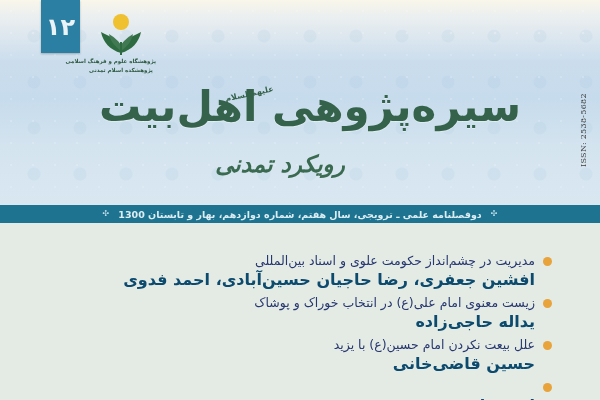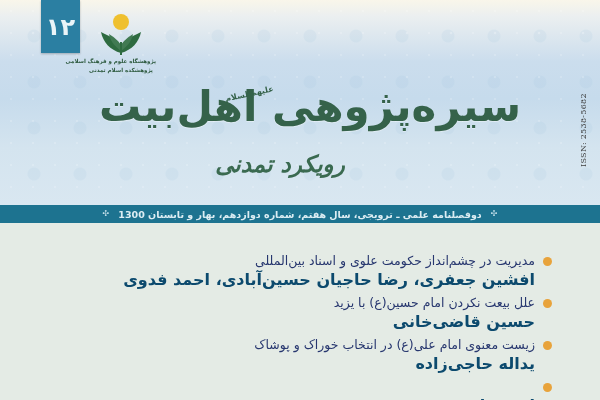--- a/index.html
+++ b/index.html
@@ -120,30 +120,30 @@
 
       <div class="article">
         <div class="article-title">
           <span class="bullet"></span><span>مدیریت در چشم‌انداز حکومت علوی و اسناد بین‌المللی</span>
         </div>
         <div class="article-authors">افشین جعفری، رضا حاجیان حسین‌آبادی، احمد فدوی</div>
       </div>
 
       <div class="article">
         <div class="article-title">
-          <span class="bullet"></span><span>علل بیعت نکردن امام حسین(ع) با یزید</span>
+          <span class="bullet"></span><span>زیست معنوی امام علی(ع) در انتخاب خوراک و پوشاک</span>
         </div>
-        <div class="article-authors">حسین قاضی‌خانی</div>
+        <div class="article-authors">یداله حاجی‌زاده</div>
       </div>
 
       <div class="article">
         <div class="article-title">
-          <span class="bullet"></span><span>زیست معنوی امام علی(ع) در انتخاب خوراک و پوشاک</span>
+          <span class="bullet"></span><span>علل بیعت نکردن امام حسین(ع) با یزید</span>
         </div>
-        <div class="article-authors">یداله حاجی‌زاده</div>
+        <div class="article-authors">حسین قاضی‌خانی</div>
       </div>
 
       <div class="article">
         <div class="article-title">
           <span class="bullet"></span>
         </div>
         <div class="article-authors">احد عبادی</div>
       </div>
 
     </div>

